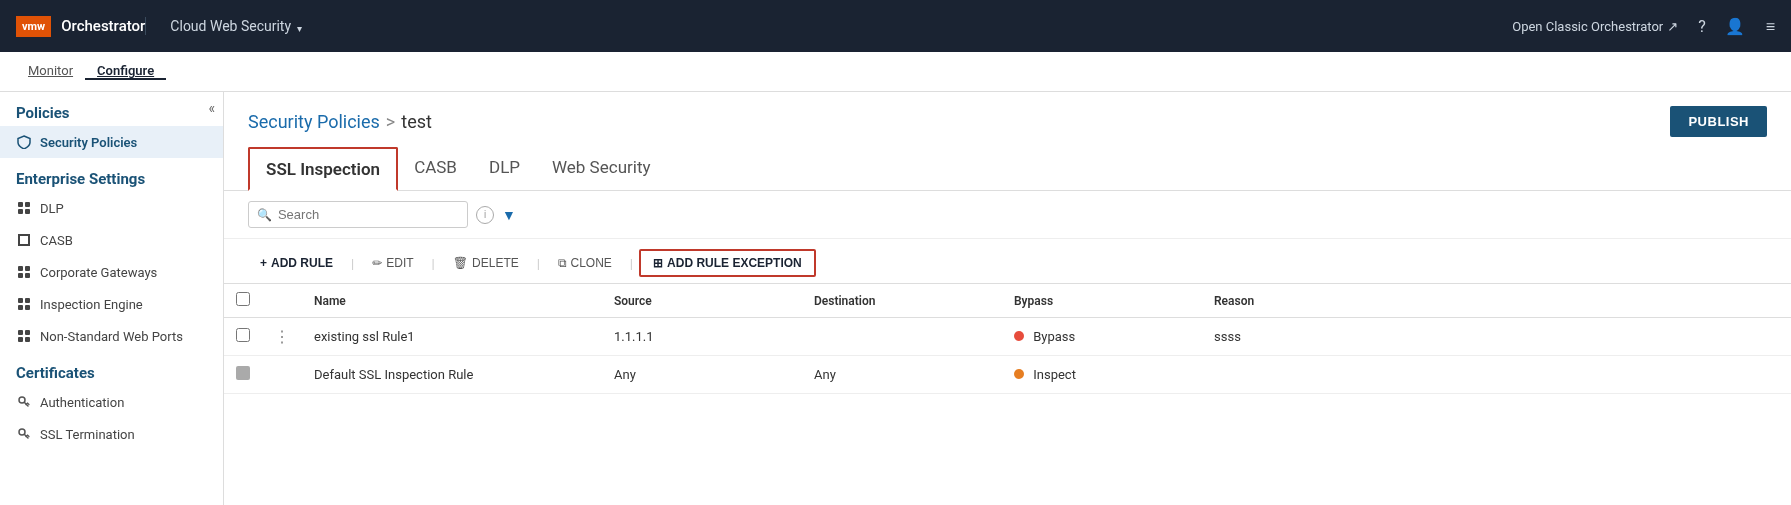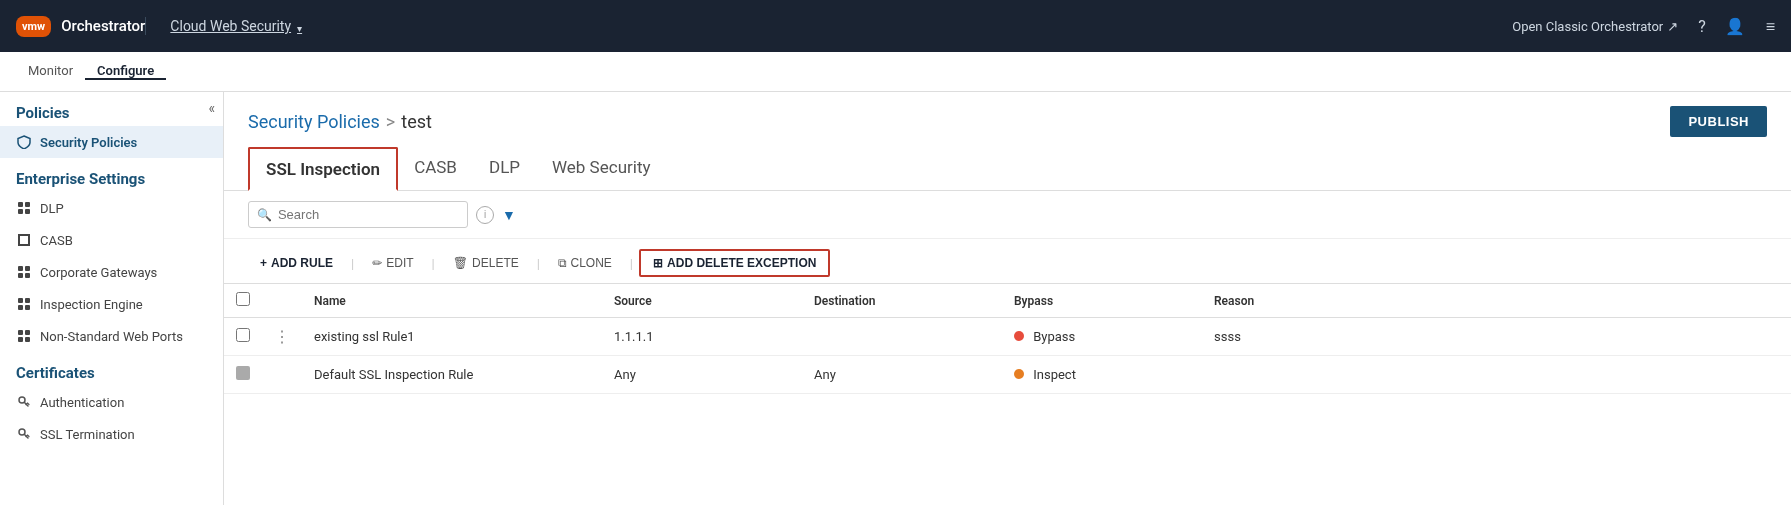--- a/index.html
+++ b/index.html
@@ -13,37 +13,36 @@
       align-items: center;
       padding: 0 16px;
       color: #fff;
     }
     .vmw-logo {
       background: #e05206;
       color: #fff;
       font-weight: bold;
       font-size: 11px;
       padding: 4px 6px;
-      border-radius: 8px;
+      border-radius: 0;
       margin-right: 10px;
     }
     .top-nav-brand {
       font-size: 15px;
       font-weight: 500;
       color: #fff;
       margin-right: 24px;
       border-right: 1px solid #3a4a5c;
     }
     .top-nav-product {
       display: flex;
       align-items: flex-end;
       gap: 6px;
       font-size: 14px;
       color: #cdd6e0;
-      text-decoration: underline;
     }
     .top-nav-product .chevron { font-size: 10px; color: #cdd6e0; }
     .top-nav-right {
       margin-left: auto;
       display: flex;
       align-items: center;
       gap: 20px;
       color: #cdd6e0;
       font-size: 13px;
     }
@@ -69,20 +68,21 @@
       align-items: center;
       padding: 0 16px;
       height: 40px;
     }
     .sub-nav-item {
       padding: 0 12px;
       font-size: 13px;
       color: #555;
       cursor: pointer;
       border-bottom: 2px solid transparent;
+      text-decoration: underline;
     }
     .sub-nav-item.active {
       color: #1a2332;
       font-weight: 600;
       border-bottom: 2px solid #1a2332;
     }
 
     
     .main-layout {
       display: flex;
@@ -517,21 +517,21 @@
         <span>DELETE</span>
       </button>
       <span class="action-divider">|</span>
       <button class="action-btn">
         <span>⧉</span>
         <span>CLONE</span>
       </button>
       <span class="action-divider">|</span>
       <button class="action-btn add-quick-exception">
         <span>⊞</span>
-        <span>ADD DELETE EXCEPTION</span>
+        <span>ADD RULE EXCEPTION</span>
       </button>
     </div>
 
     <table class="data-table">
       <thead>
         <tr>
           <th class="checkbox-col">
             <input type="checkbox" style="">
           </th>
           <th class="menu-col"></th>

